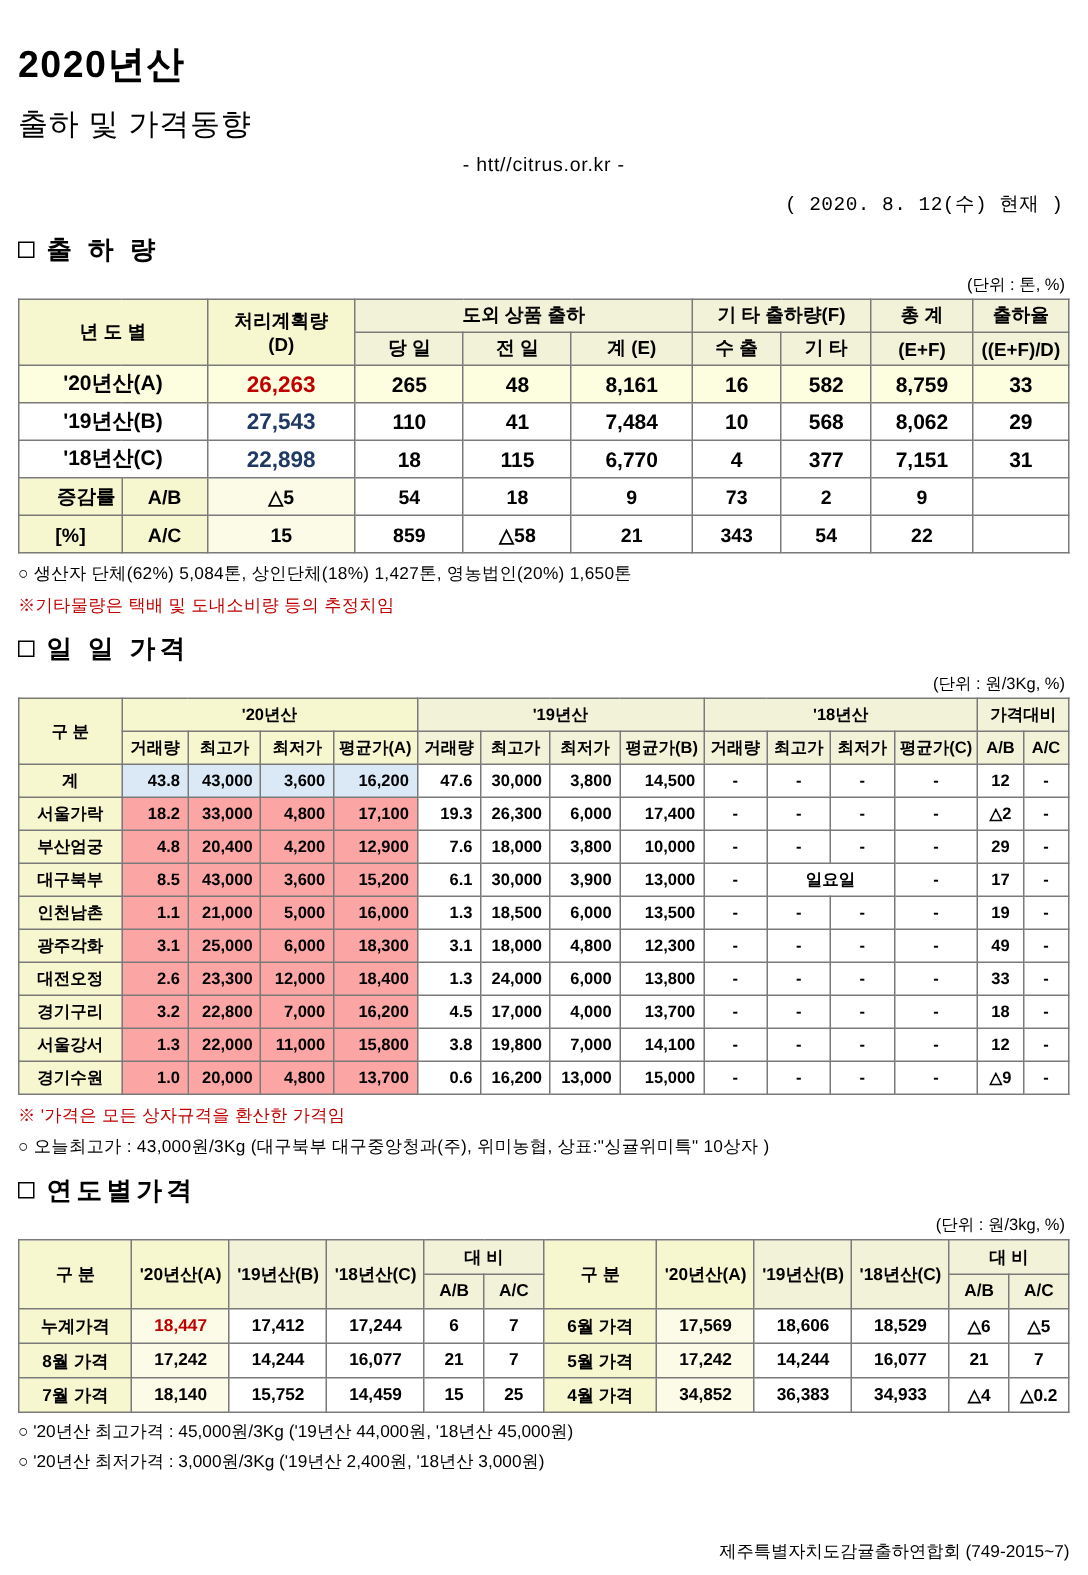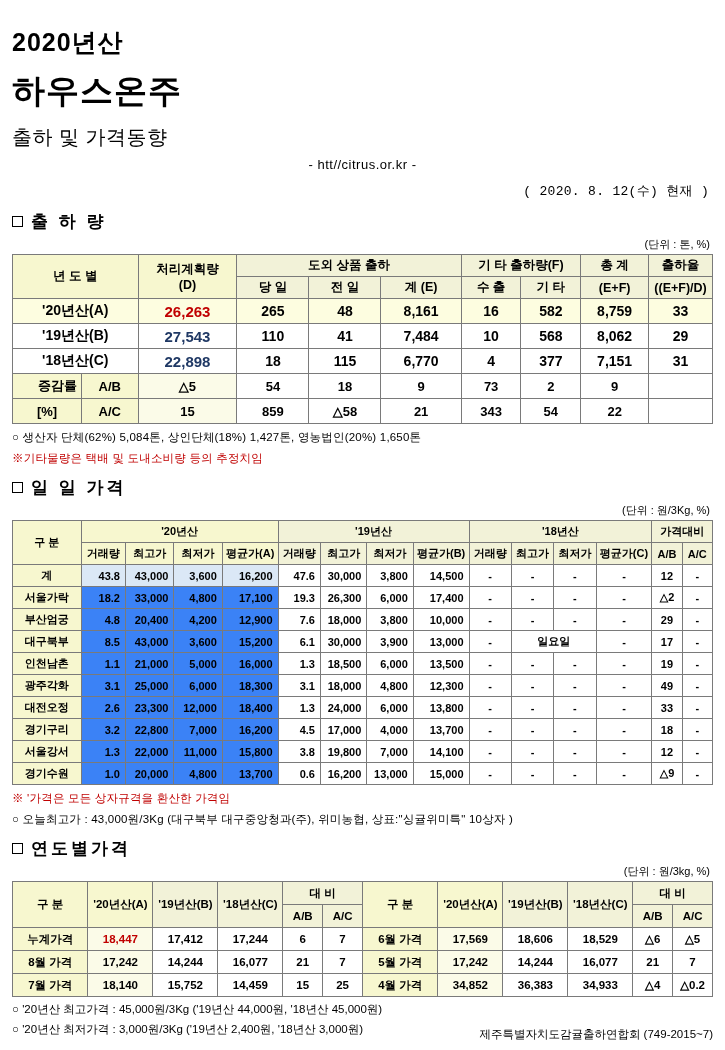--- a/index.html
+++ b/index.html
@@ -112,21 +112,21 @@
     letter-spacing: 0.2px;
   }
   .note.red { color: #c00000; }
 
   
   #t2 { font-size: 11px; }
   #t2 td { height: 22px; padding: 1px 3px; }
   #t2 .lbl { font-weight: bold; }
   #t2 .num { text-align: right; padding-right: 5px; }
   #t2 .hl { background: #dbe8f6; }
-  #t2 .yel { background: #3b82f6; margin-top: 20px; }
+  #t2 .yel { background: #fca5a5; margin-top: 20px; }
 
   
   #t3 { font-size: 11.5px; }
   #t3 td { height: 23px; }
   #t3 .red { color: #c00000; }
 
   .foot {
     font-size: 11.5px;
     margin-top: 5px;
   }
@@ -137,21 +137,20 @@
     font-size: 11.5px;
   }
 </style>
 </head>
 <body>
 
 <div class="page">
 
   <div class="title-row">
     <span class="t-year">2020년산</span>
-    <span class="t-main">하우스온주</span>
     <span class="t-sub">출하 및 가격동향</span>
   </div>
   <div class="url-row">- htt//citrus.or.kr -</div>
   <div class="date-row">( 2020. 8. 12(수) 현재 )</div>
 
   <div class="sec-head">
     <span class="sq"></span>
     <span class="sec-title">출 하 량</span>
   </div>
   <div class="unit">(단위 : 톤, %)</div>

